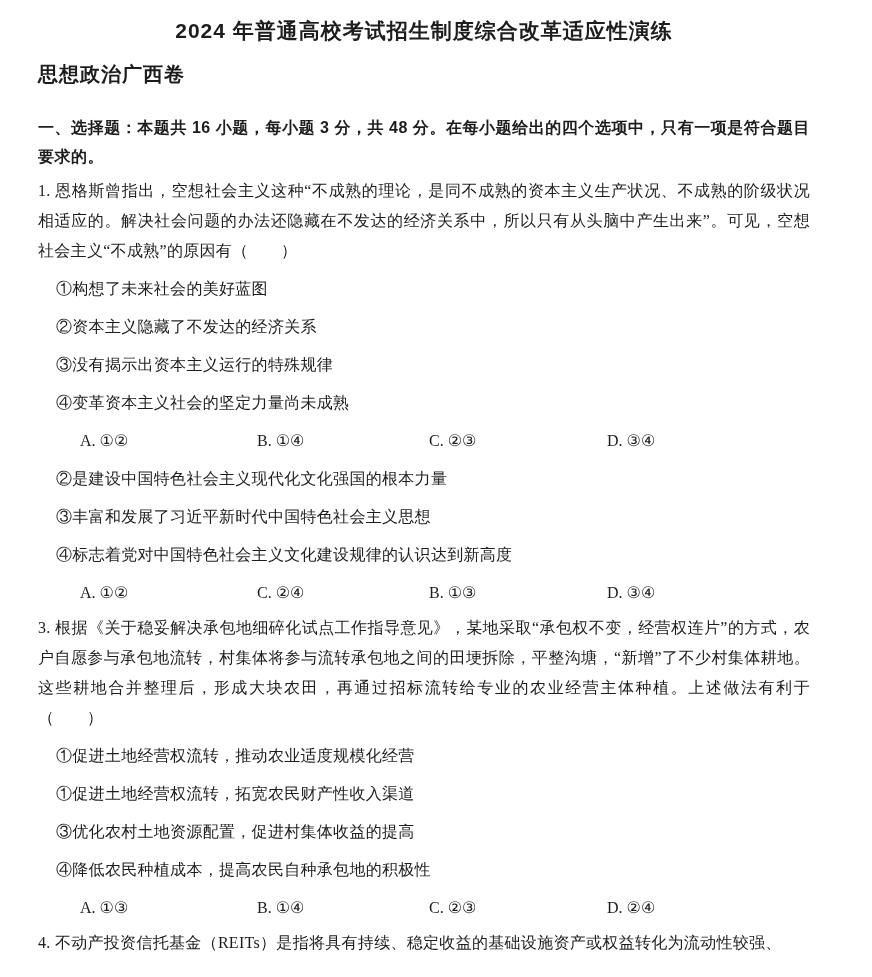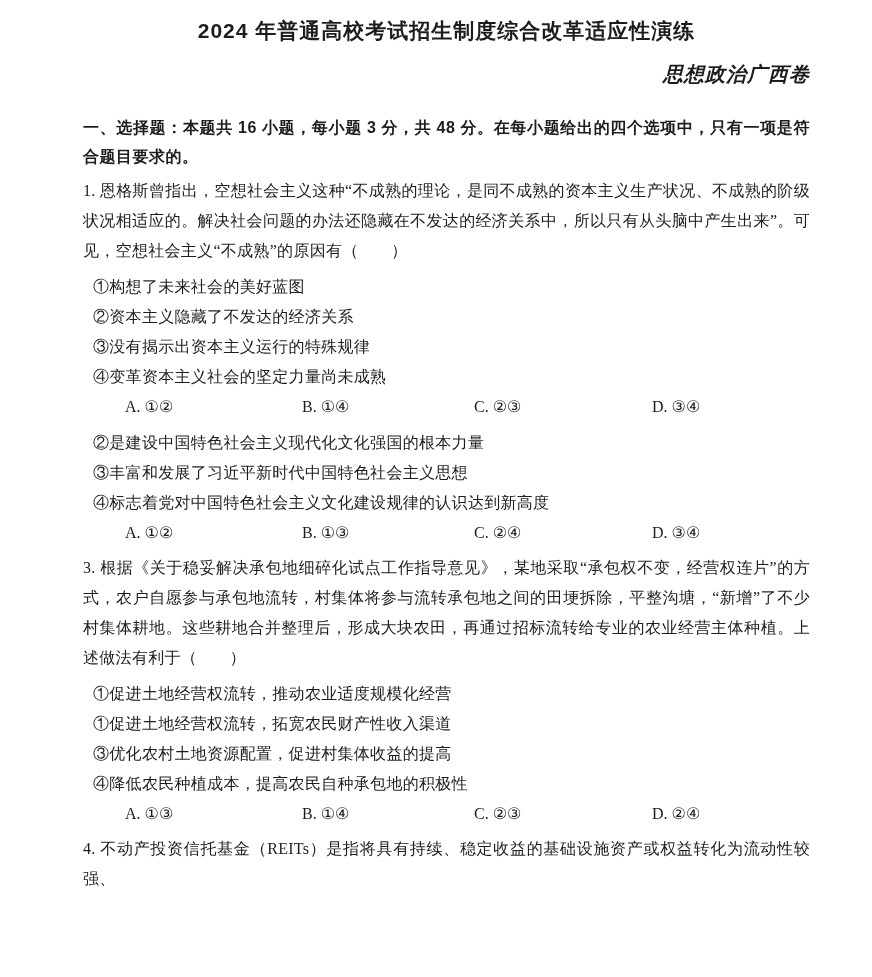--- a/index.html
+++ b/index.html
@@ -4,63 +4,62 @@
 <style>
   html, body { margin: 0; padding: 0; background: #ffffff; }
   .page {
     position: relative;
     width: 872px;
     height: 977px;
     margin: 0 auto;
     background: #ffffff;
     overflow: hidden;
     box-sizing: border-box;
-    padding: 10px 62px 0 83px;
+    padding: 10px 62px 0 38px;
     font-family: "Liberation Serif", "DejaVu Serif", serif;
     color: #1d1d1d;
   }
   .title {
     font-family: "Liberation Sans", "DejaVu Sans", sans-serif;
     font-size: 21px;
     font-weight: 700;
     text-align: center;
     line-height: 30px;
     margin-top: 6px;
     letter-spacing: 1px;
   }
   .subtitle {
     font-family: "Liberation Sans", "DejaVu Sans", sans-serif;
     font-size: 20px;
     font-weight: 700;
-    text-align: right;
+    text-align: left;
     line-height: 30px;
     margin-top: 13px;
     letter-spacing: 1px;
-    font-style: italic;
   }
   .section-head {
     font-family: "Liberation Sans", "DejaVu Sans", sans-serif;
     font-size: 16px;
     font-weight: 700;
     line-height: 29px;
     margin-top: 24px;
     text-align: justify;
     letter-spacing: 0.5px;
   }
   .question { margin: 0; }
   .stem {
     margin: 5px 0 0 0;
     font-size: 16px;
     line-height: 30px;
     text-align: justify;
     letter-spacing: 0.3px;
   }
   .items { margin-top: 6px; }
   .item {
-    margin: 0;
+    margin: 8px;
     padding-left: 10px;
     font-size: 16px;
     line-height: 30px;
     letter-spacing: 0.3px;
   }
   .choices {
     display: grid;
     grid-template-columns: 177px 172px 178px auto;
     padding-left: 12px;
     font-size: 16px;
@@ -95,22 +94,22 @@
   </section>
 
   <section class="question">
     <div class="items">
       <p class="item">②是建设中国特色社会主义现代化文化强国的根本力量</p>
       <p class="item">③丰富和发展了习近平新时代中国特色社会主义思想</p>
       <p class="item">④标志着党对中国特色社会主义文化建设规律的认识达到新高度</p>
     </div>
     <div class="choices">
       <span class="choice">A. ①②</span>
+      <span class="choice">C. ②④</span>
       <span class="choice">B. ①③</span>
-      <span class="choice">C. ②④</span>
       <span class="choice">D. ③④</span>
     </div>
   </section>
 
   <section class="question">
     <p class="stem">3. 根据《关于稳妥解决承包地细碎化试点工作指导意见》，某地采取“承包权不变，经营权连片”的方式，农户自愿参与承包地流转，村集体将参与流转承包地之间的田埂拆除，平整沟塘，“新增”了不少村集体耕地。这些耕地合并整理后，形成大块农田，再通过招标流转给专业的农业经营主体种植。上述做法有利于（　　）</p>
     <div class="items">
       <p class="item">①促进土地经营权流转，推动农业适度规模化经营</p>
       <p class="item">①促进土地经营权流转，拓宽农民财产性收入渠道</p>
       <p class="item">③优化农村土地资源配置，促进村集体收益的提高</p>

